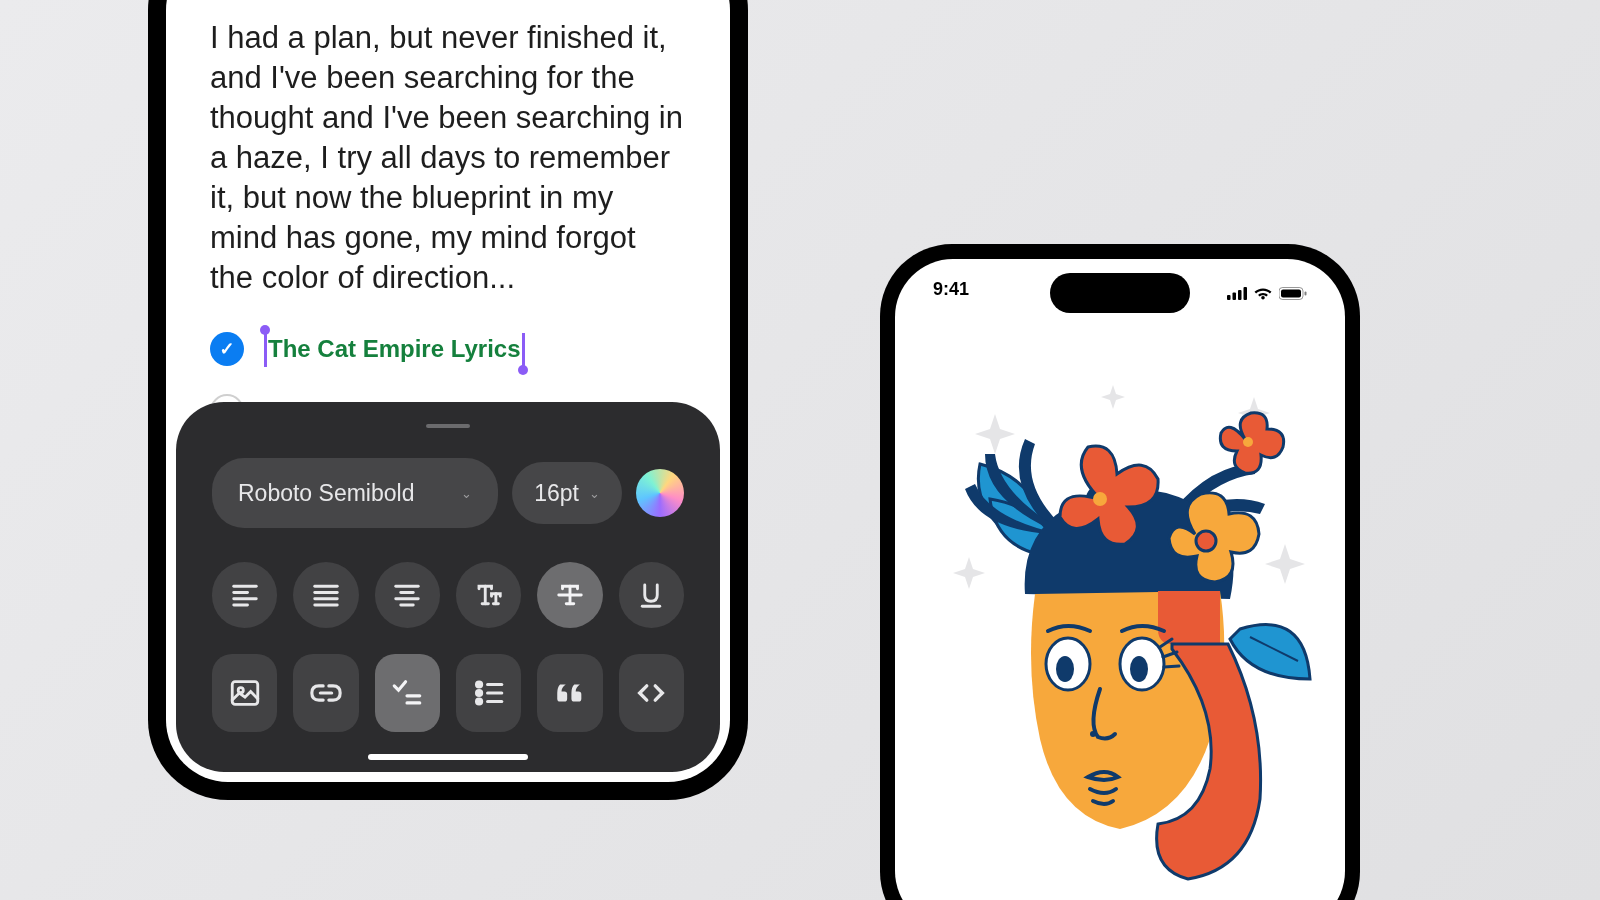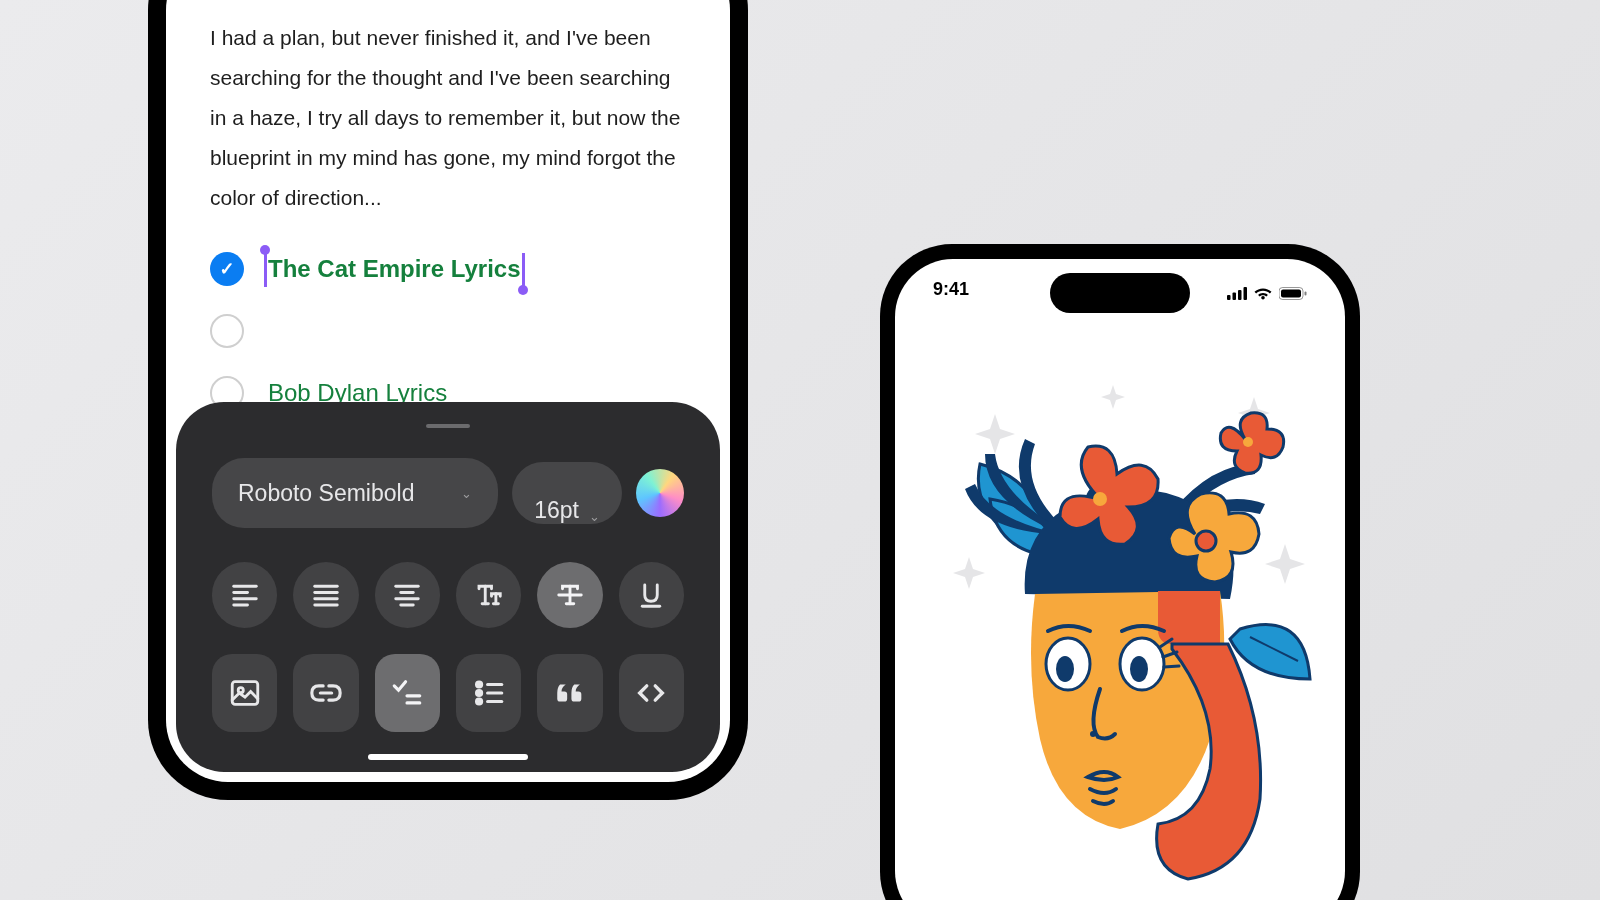--- a/index.html
+++ b/index.html
@@ -26,21 +26,21 @@
     height: 100%;
     background: #fff;
     border-radius: 62px;
     overflow: hidden;
     position: relative;
   }
   .note-content {
     padding: 70px 44px 0 44px;
   }
   .note-text {
-    font-size: 21px;
+    font-size: 31px;
     line-height: 40px;
     color: #1e1e1e;
     font-weight: 400;
   }
   .checklist {
     margin-top: 34px;
   }
   .check-item {
     display: flex;
     align-items: center;
@@ -135,21 +135,21 @@
     color: #e7e7e9;
     font-size: 23px;
     justify-content: space-between;
   }
   .size-select {
     width: 110px;
     height: 62px;
     background: #464648;
     border-radius: 32px;
     display: flex;
-    align-items: flex-end;
+    align-items: center;
     justify-content: center;
     gap: 10px;
     color: #e7e7e9;
     font-size: 23px;
   }
   .chev {
     font-size: 13px;
     color: #9c9c9e;
   }
   .color-swatch {

